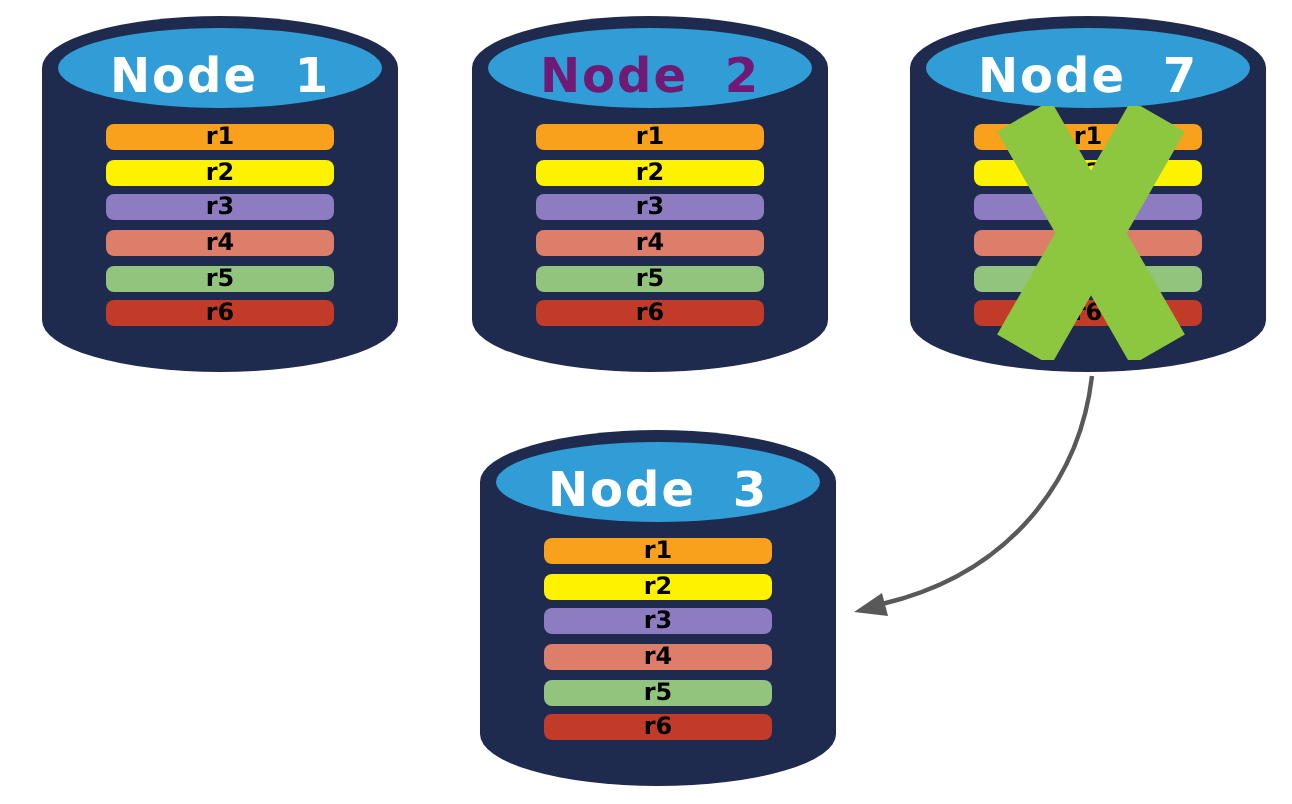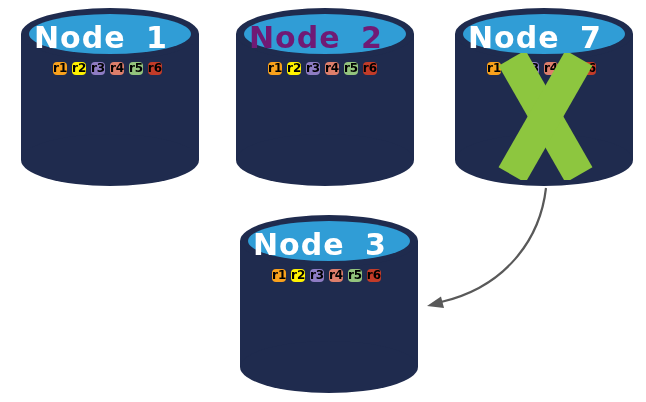--- a/index.html
+++ b/index.html
@@ -13,28 +13,27 @@
   }
 
   
   .node { position: absolute; width: 178px; height: 178px; }
   .cyl-mid    { position: absolute; left: 0; right: 0; top: 26px;  height: 126px; }
   .cyl-bottom { position: absolute; left: 0; right: 0; top: 126px; height: 52px; border-radius: 50%; }
   .cyl-top    { position: absolute; left: 0; right: 0; top: 0;     height: 52px; border-radius: 50%; }
   .cyl-face   { position: absolute; left: 8px; right: 8px; top: 6px; height: 40px; border-radius: 50%; }
   .node-title {
     position: absolute; left: 0; right: 0; top: 10px;
-    line-height: 40px; text-align: left;
-    font-size: 30px; font-weight: bold; letter-spacing: 1px; word-spacing: 9px;
+    line-height: 40px; text-align: center;
+    font-size: 24px; font-weight: bold; letter-spacing: 1px; word-spacing: 9px;
     z-index: 3;
-    margin-left: 13px;
   }
   .rows {
     position: absolute; left: 32px; right: 32px; top: 54px;
-    display: flex; flex-direction: row; gap: 4.7px; z-index: 2;
+    display: flex; flex-direction: column; gap: 4.7px; z-index: 2;
   }
   .row {
     height: 13px; border-radius: 4px;
     font-size: 12px; font-weight: bold; line-height: 13px;
     text-align: center; color: #000000;
   }
 
   
   .x-mark { position: absolute; left: 42px; top: 45px; width: 97px; height: 127px; z-index: 4; }
 

